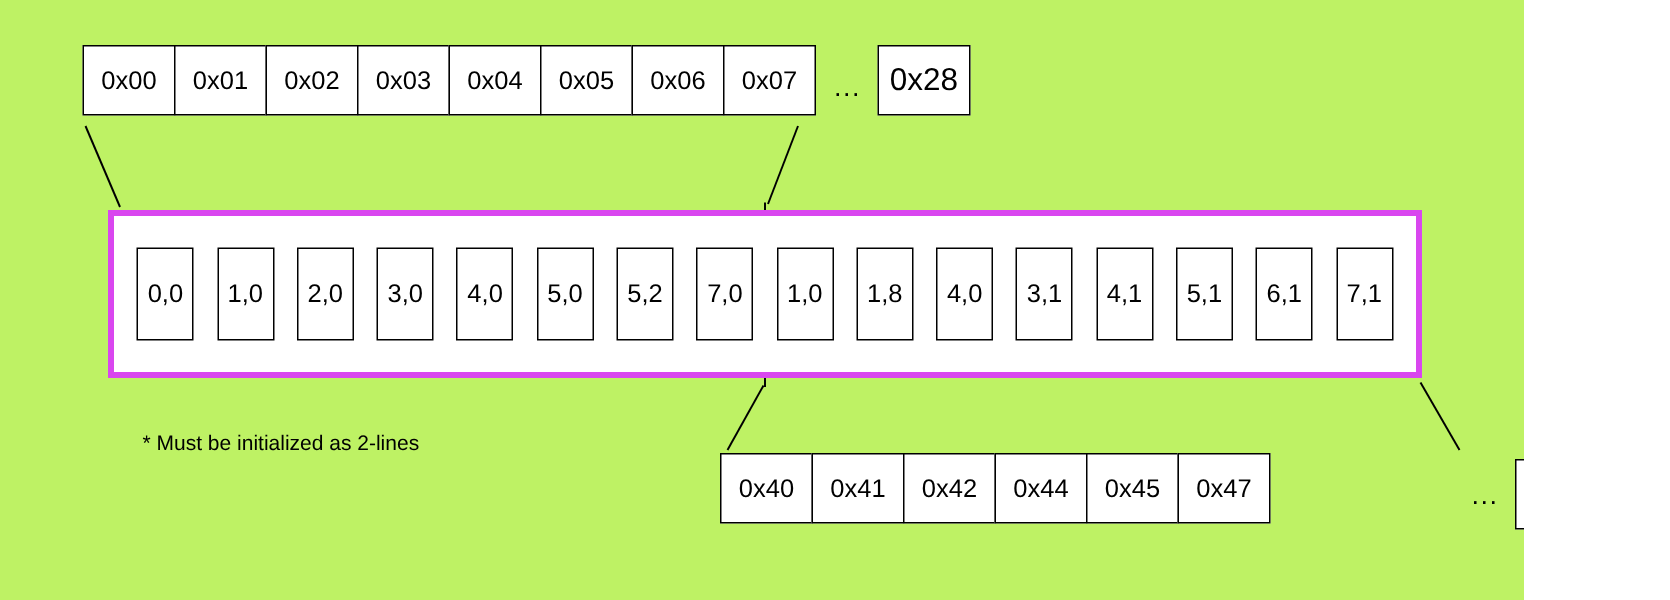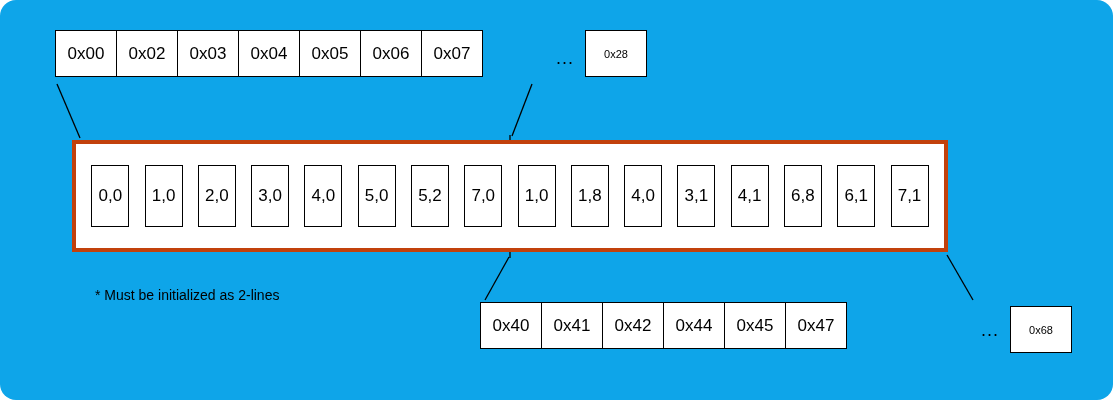--- a/index.html
+++ b/index.html
@@ -4,24 +4,23 @@
 <style>
   * { margin: 0; padding: 0; box-sizing: border-box; }
   html, body { background: #ffffff; }
   body {
     width: 1113px; height: 400px;
     font-family: "Liberation Sans", sans-serif;
     color: #000;
   }
   .canvas {
     position: relative;
-    width: 1113px; height: 400px;
-    background: #0ea5e9;
+    width: 1016px; height: 400px;
+    background: #bef264;
     overflow: hidden;
-    border-radius: 16px;
   }
   .overlay {
     position: absolute; left: 0; top: 0;
     width: 1113px; height: 400px;
     pointer-events: none;
   }
   
   .strip { position: absolute; display: flex; }
   .strip-cell {
     width: 62px; height: 47px;
@@ -32,38 +31,38 @@
     background: #fff;
   }
   .strip-cell:first-child { margin-left: 0; }
   .top-strip { left: 55px; top: 30px; }
   .bottom-strip { left: 480px; top: 302px; }
   .lone-cell {
     position: absolute;
     width: 62px; height: 47px;
     border: 1px solid #000;
     display: flex; align-items: center; justify-content: center;
-    font-size: 11px;
+    font-size: 21px;
     background: #fff;
   }
   .top-last { left: 585px; top: 30px; }
   .bottom-last { left: 1010px; top: 306px; }
   .ellipsis {
     position: absolute;
     font-size: 18px;
     letter-spacing: 1px;
   }
   .top-ellipsis { left: 556px; top: 48px; }
   .bottom-ellipsis { left: 981px; top: 320px; }
   
   .big-box {
     position: absolute;
     left: 72px; top: 140px;
     width: 876px; height: 112px;
-    border: 4px solid #c2410c;
+    border: 4px solid #d946ef;
     background: #fff;
     display: flex; align-items: center; justify-content: space-evenly;
   }
   .box-cell {
     width: 38px; height: 62px;
     border: 1px solid #000;
     display: flex; align-items: center; justify-content: center;
     font-size: 17px;
     background: #fff;
   }
@@ -82,20 +81,21 @@
   <svg class="overlay" viewBox="0 0 1113 400">
     <line x1="57" y1="84" x2="80" y2="138" stroke="#000" stroke-width="1.3"></line>
     <line x1="532" y1="84" x2="512" y2="136" stroke="#000" stroke-width="1.3"></line>
     <line x1="510" y1="135" x2="510" y2="258" stroke="#000" stroke-width="1.3" stroke-dasharray="8 5"></line>
     <line x1="509" y1="257" x2="485" y2="300" stroke="#000" stroke-width="1.3"></line>
     <line x1="947" y1="255" x2="973" y2="300" stroke="#000" stroke-width="1.3"></line>
   </svg>
 
   <div class="strip top-strip">
     <div class="strip-cell">0x00</div>
+    <div class="strip-cell">0x01</div>
     <div class="strip-cell">0x02</div>
     <div class="strip-cell">0x03</div>
     <div class="strip-cell">0x04</div>
     <div class="strip-cell">0x05</div>
     <div class="strip-cell">0x06</div>
     <div class="strip-cell">0x07</div>
   </div>
   <div class="ellipsis top-ellipsis">...</div>
   <div class="lone-cell top-last">0x28</div>
 
@@ -106,21 +106,21 @@
     <div class="box-cell">3,0</div>
     <div class="box-cell">4,0</div>
     <div class="box-cell">5,0</div>
     <div class="box-cell">5,2</div>
     <div class="box-cell">7,0</div>
     <div class="box-cell">1,0</div>
     <div class="box-cell">1,8</div>
     <div class="box-cell">4,0</div>
     <div class="box-cell">3,1</div>
     <div class="box-cell">4,1</div>
-    <div class="box-cell">6,8</div>
+    <div class="box-cell">5,1</div>
     <div class="box-cell">6,1</div>
     <div class="box-cell">7,1</div>
   </div>
 
   <div class="note">* Must be initialized as 2-lines</div>
 
   <div class="strip bottom-strip">
     <div class="strip-cell">0x40</div>
     <div class="strip-cell">0x41</div>
     <div class="strip-cell">0x42</div>

